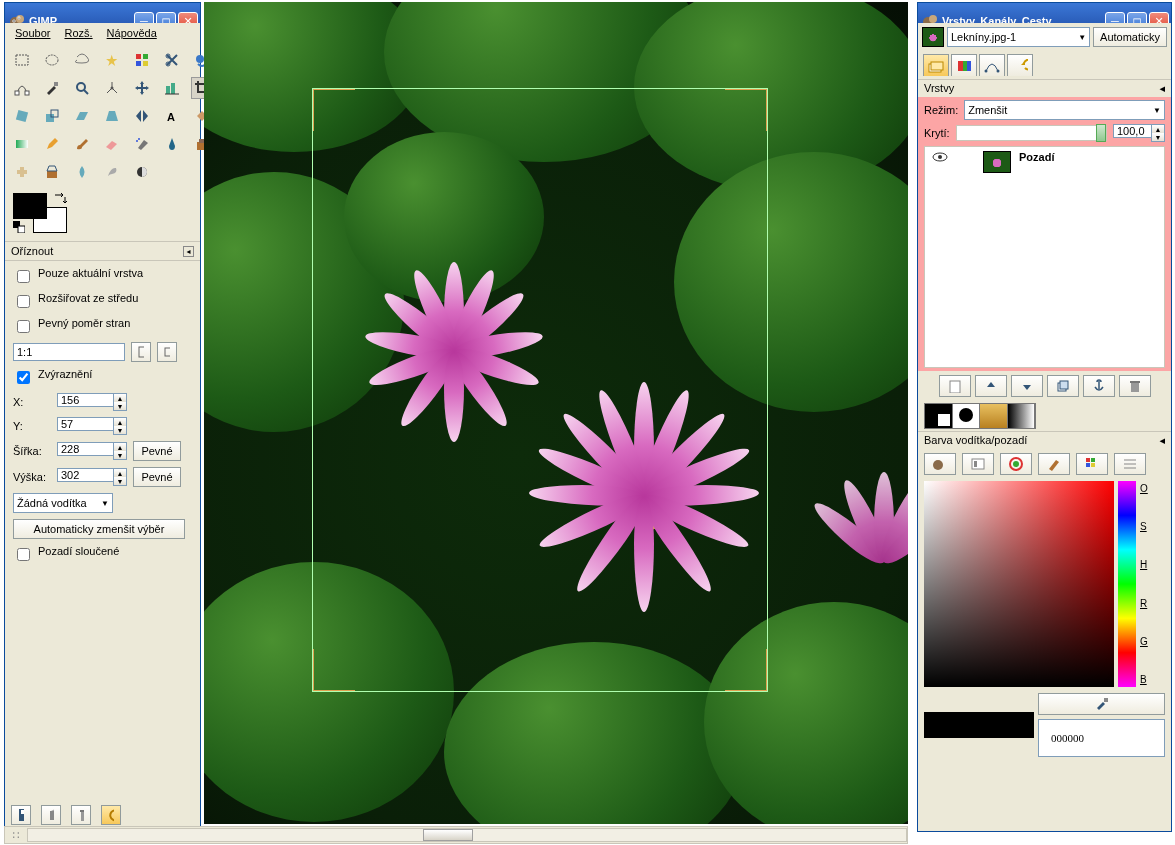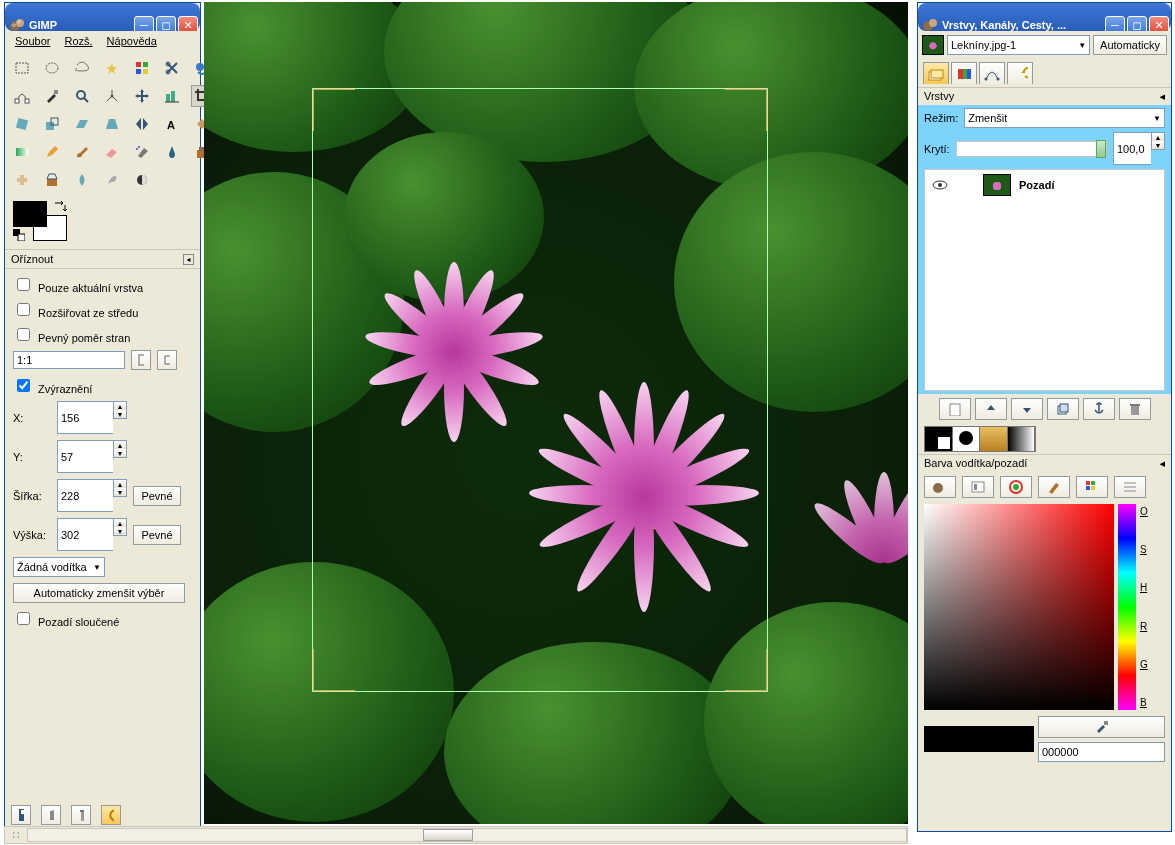--- a/index.html
+++ b/index.html
@@ -1,20 +1,20 @@
 <!DOCTYPE html>
 <html><head>
 <meta charset="utf-8">
 <style>
   * { box-sizing: border-box; font-family: Tahoma, sans-serif; font-size: 11px; }
   body { margin: 0; width: 1175px; height: 845px; background: #fff; position: relative; overflow: hidden; }
 
   
   .win { position: absolute; border: 1px solid #0a4b9c; background: #ece9d8; display: flex; flex-direction: column; }
-  .titlebar { height: 28px; background: linear-gradient(#3b77d6,#2a5db9); display: flex; align-items: center; color: #fff; padding: 16px 2px 0 4px; gap: 4px; border-radius: 8px; }
+  .titlebar { height: 20px; background: linear-gradient(#3b77d6,#2a5db9); display: flex; align-items: center; color: #fff; padding: 16px 2px 0 4px; gap: 4px; }
   .titlebar .t { flex: 1; font-weight: bold; white-space: nowrap; overflow: hidden; text-overflow: ellipsis; }
   .winbtns { display: flex; gap: 2px; }
   .winbtn { width: 20px; height: 18px; border: 1px solid #fff; border-radius: 3px; background: linear-gradient(#7aa5e8,#3b77d6); display: flex; align-items: center; justify-content: center; color: #fff; cursor: pointer; }
   .winbtn.close { background: linear-gradient(#f08b7b,#e14a36); }
 
   
   #toolbox { left: 4px; top: 2px; width: 197px; height: 830px; }
   .menubar { display: flex; gap: 2px; padding: 2px 4px; background: #ece9d8; }
   .menubar span { padding: 2px 6px; cursor: pointer; }
   .menubar span u { text-decoration: underline; }
@@ -24,26 +24,26 @@
   .colorwell { margin: 6px 8px 8px 8px; width: 54px; height: 40px; position: relative; }
   .colorwell .fg { position:absolute; left:0; top:0; width:34px; height:26px; background:#000; border:1px solid #000; }
   .colorwell .bg { position:absolute; right:0; bottom:0; width:34px; height:26px; background:#fff; border:1px solid #000; }
   .colorwell .sw { position:absolute; right:0; top:0; width:14px; height:12px; }
   .colorwell .mini { position:absolute; left:0; bottom:0; width:12px; height:12px; }
 
   .sectionbar { padding: 3px 6px; background:#ece9d8; border-top:1px solid #c9c6b9; border-bottom:1px solid #c9c6b9; display:flex; align-items:center; justify-content:space-between; }
   .sectionbar .arrow { width:11px; height:11px; border:1px solid #888; font-size:8px; display:flex; align-items:center; justify-content:center; cursor:pointer; }
 
   .optbody { padding: 6px 8px; display:flex; flex-direction:column; gap:6px; }
-  .chk { display:flex; align-items:flex-end; gap:5px; }
+  .chk { display:flex; align-items:flex-start; gap:5px; }
   .chk input { width:13px; height:13px; }
   .row { display:flex; align-items:center; gap:6px; }
   .tinput { border:1px solid #7f9db9; background:#fff; padding:1px 3px; height:18px; }
   .numinput { display:flex; }
-  .numinput input { border:1px solid #7f9db9; border-right:none; background:#fff; padding:1px 3px; width:56px; height:33px; }
+  .numinput input { border:1px solid #7f9db9; border-right:none; background:#fff; padding:1px 3px; width:56px; height:14px; }
   .spinners { width:14px; height:18px; display:flex; flex-direction:column; border:1px solid #7f9db9; }
   .spinners div { flex:1; background:linear-gradient(#fff,#e6e2d5); display:flex; align-items:center; justify-content:center; font-size:7px; cursor:pointer; }
   .xbtn { border:1px solid #919b9c; background:linear-gradient(#fff,#efecdf); padding:1px 6px; height:20px; cursor:pointer; display:inline-flex; align-items:center; justify-content:center; }
   .iconbtn { width:20px; height:20px; }
   .select { border:1px solid #7f9db9; background:#fff; height:20px; display:flex; align-items:center; padding:0 3px; justify-content:space-between; cursor:pointer; }
   .select .v { font-size:8px; }
 
   .bottombtns { margin-top:auto; padding:6px; display:flex; gap:10px; align-items:center; }
 
   
@@ -63,41 +63,41 @@
   #status .track{flex:1;height:14px;border:1px solid #c9c6b9;background:#f2efe4;position:relative;}
   #status .thumb{position:absolute;left:45%;top:0;width:50px;height:12px;background:linear-gradient(#fff,#d8d4c8);border:1px solid #a0a0a0;}
 
   
   #dock { right:3px; top:2px; width:255px; height:830px; }
   .dockrow { display:flex; align-items:center; padding:4px; gap:3px; background:#ece9d8; }
   .tabstrip { display:flex; gap:2px; padding:3px 5px; }
   .dtab { width:26px; height:22px; border:1px solid #919b9c; background:linear-gradient(#fff,#efecdf); display:flex; align-items:center; justify-content:center; cursor:pointer; border-bottom:none; }
   .dtab.orange{background:linear-gradient(#ffe9a8,#f7c85a);}
   .panelhdr { padding:2px 6px; display:flex; justify-content:space-between; background:#ece9d8; border-top:1px solid #c9c6b9; }
-  .panelbody { padding:3px 6px; display:flex; flex-direction:column; gap:4px; background:#7dd3fc; }
+  .panelbody { padding:3px 6px; display:flex; flex-direction:column; gap:4px; background:#fca5a5; }
   .layerlist { border:1px solid #c9c6b9; background:#fff; height:222px; }
-  .layeritem { display:flex; align-items:center; gap:8px; padding:4px 6px; }
+  .layeritem { display:flex; align-items:flex-start; gap:8px; padding:4px 6px; }
   .eye{width:18px;height:12px;display:flex;align-items:center;justify-content:center;}
   .thumb { width:28px; height:22px; border:1px solid #000; background: radial-gradient(circle at 50% 55%, #d86ac0 0 25%, #1d5a16 26% 100%); }
   .btnrow { display:flex; gap:4px; padding:4px; justify-content:center; }
   .sq { width:32px; height:22px; }
 
   .swatchrow { display:flex; gap:0; border:1px solid #777; width:112px; margin:2px 6px; }
   .swatch { width:28px; height:24px; border-right:1px solid #777; }
   .colortoolrow { display:flex; gap:6px; padding:4px 6px; }
   .picker { position:relative; margin:2px 6px; display:flex; gap:4px; }
   .gradient { width:190px; height:206px; background: linear-gradient(to right, #fff, #f00); position:relative; }
   .gradient::after{content:"";position:absolute;inset:0;background:linear-gradient(to top, #000, transparent);}
   .hue { width:18px; height:206px; background: linear-gradient(to bottom,#f0f,#00f,#0ff,#0f0,#ff0,#f00,#f0f); }
   .huelbls { display:flex; flex-direction:column; justify-content:space-between; height:206px; padding:2px 0; }
   .huelbls span{font-size:10px;text-decoration:underline;cursor:pointer;}
 
   .colval { display:flex; gap:4px; padding:4px 6px; align-items:center; }
   .curcol { width:110px; height:26px; border:1px solid #000; background:#000; }
-  .hexout { flex:1; border:1px solid #7f9db9; background:#fff; padding:3px; }
+  .hexout { flex:1; border:1px solid #7f9db9; background:#fff; padding:12px;font-family:Liberation Serif, serif; }
 
   
   svg{display:block;}
 </style>
 </head>
 <body>
 
 <div id="toolbox" class="win">
   <div class="titlebar">
     <span>
@@ -407,21 +407,21 @@
       <div class="numinput">
           <input value="302" style="">
           <div class="spinners">
             <div>▲</div>
             <div>▼</div>
           </div>
         </div>
       <span class="xbtn" style="width:48px">Pevné</span>
     </div>
 
-    <div class="select" style="width:92px">
+    <div class="select" style="width:100px">
         <span>Žádná vodítka</span>
         <span class="v">▼</span>
       </div>
     <span class="xbtn" style="width:172px;justify-content:center">Automaticky zmenšit výběr</span>
     <label class="chk">
         <input type="checkbox" style="">
         <span>Pozadí sloučené</span>
       </label>
   </div>
 

